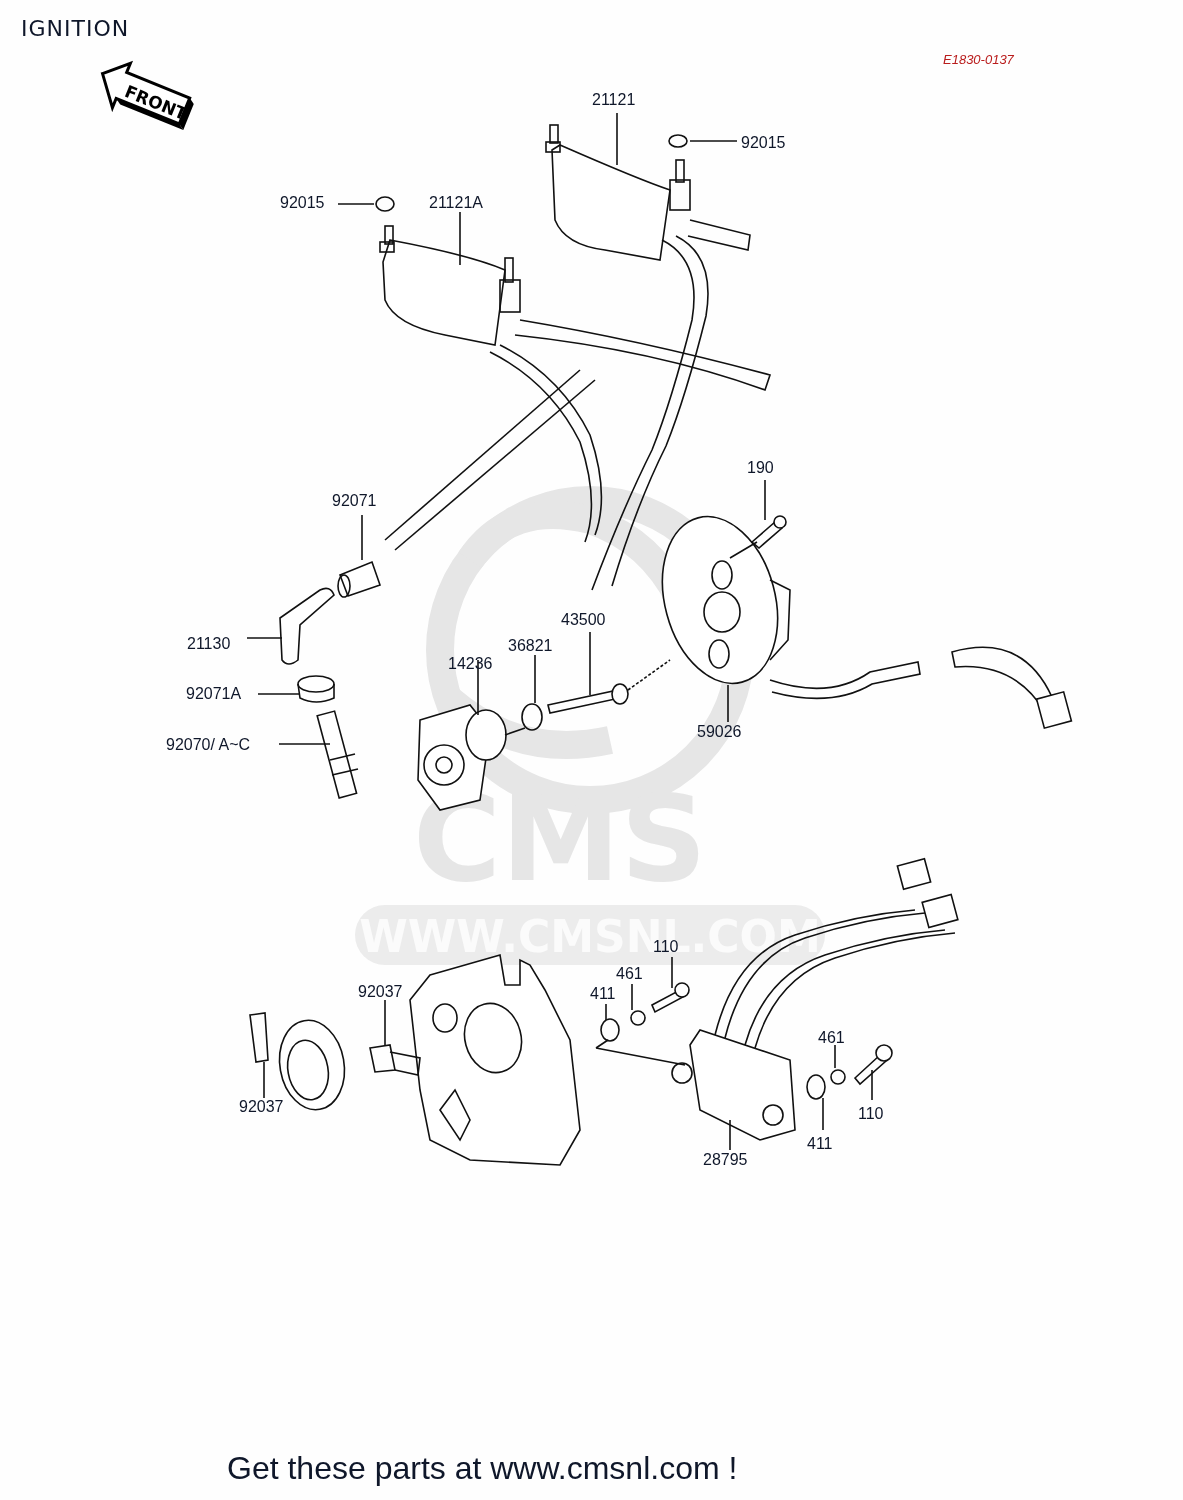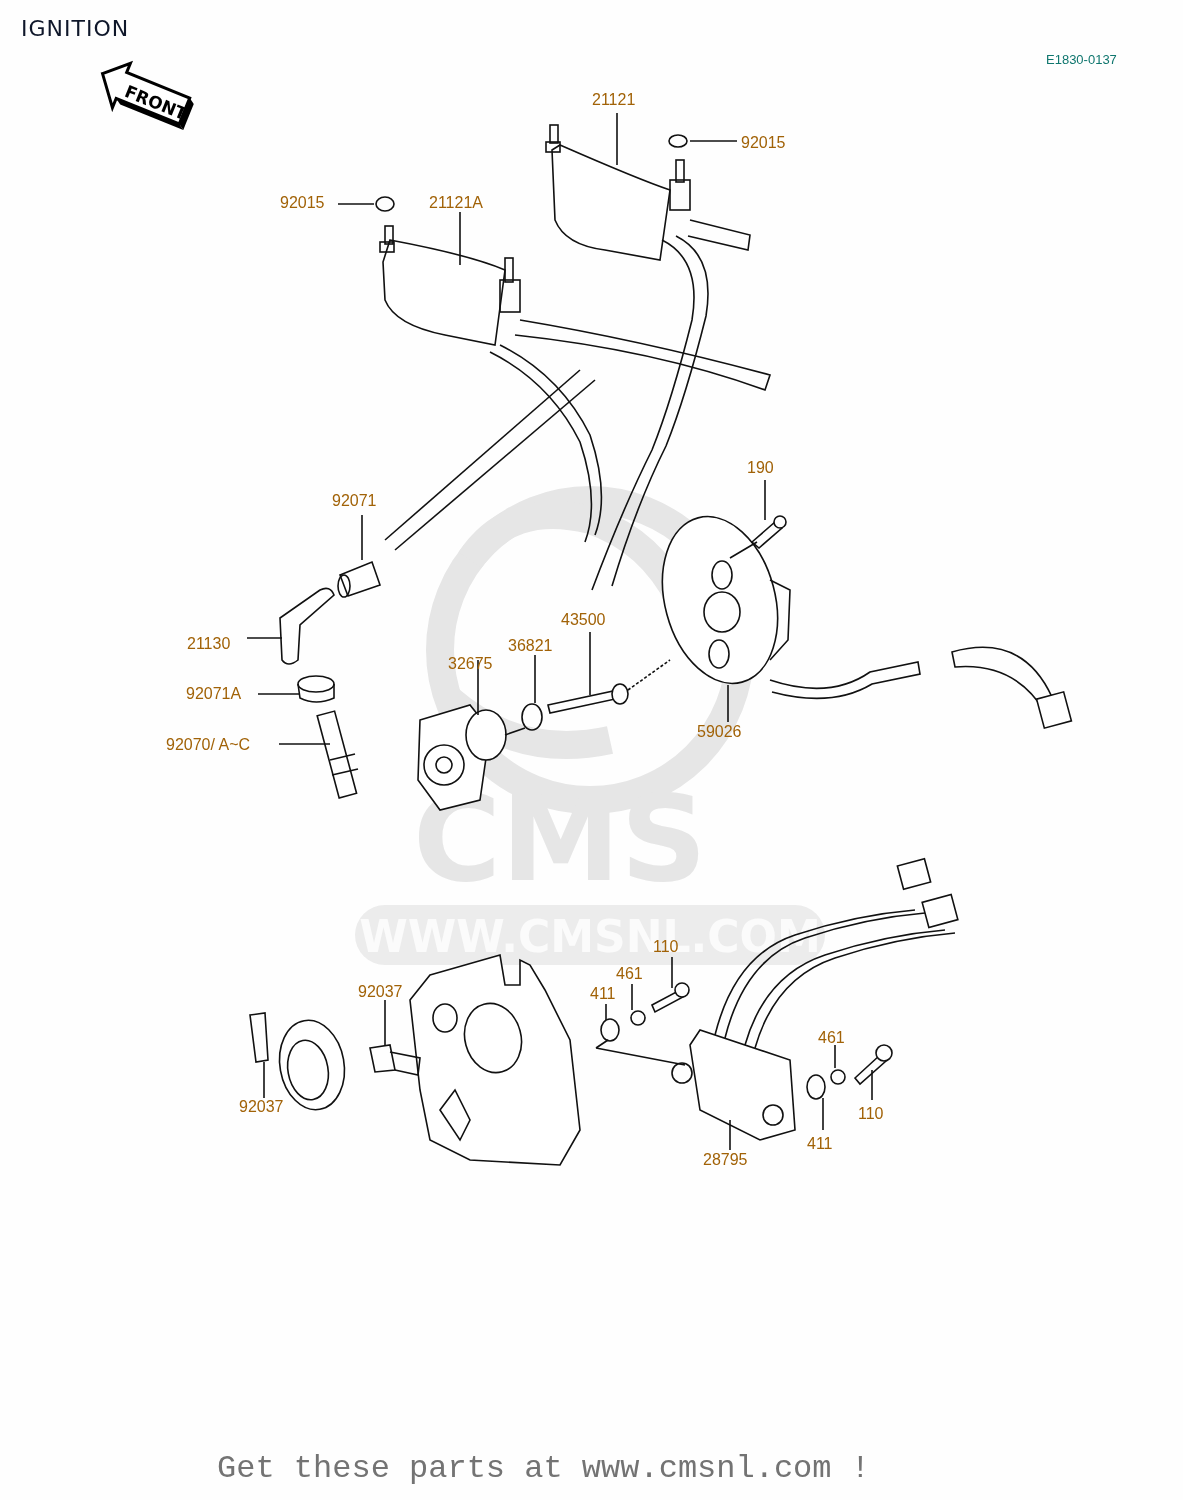--- a/index.html
+++ b/index.html
@@ -1,21 +1,21 @@
 <!DOCTYPE html>
 <html><head>
 <meta charset="utf-8">
 <style>
   html, body { margin: 0; padding: 0; background: #fefefe; }
   body { width: 1183px; height: 1500px; position: relative; overflow: hidden; font-family: "DejaVu Sans", sans-serif; }
   .page-title { position: absolute; left: 21px; top: 16px; font-size: 22px; color: #0f172a; letter-spacing: 1px; font-family: "DejaVu Sans", sans-serif; }
-  .diagram-code { position: absolute; left: 1046px; top: 52px; font-size: 13px; color: #0f766e; font-family: "Liberation Sans", sans-serif; }
+  .diagram-code { position: absolute; left: 943px; top: 52px; font-size: 13px; color: #b91c1c; font-family: "Liberation Sans", sans-serif; font-style: italic; }
   svg.diagram { position: absolute; left: 0; top: 0; width: 1183px; height: 1500px; }
-  .lbl { position: absolute; font-family: "Liberation Sans", sans-serif; font-size: 16px; color: #a16207; white-space: nowrap; line-height: 1; }
-  .cta { position: absolute; left: 217px; top: 1450px; font-size: 32px; color: #737373; font-family: Liberation Mono, monospace; white-space: nowrap; }
+  .lbl { position: absolute; font-family: "Liberation Sans", sans-serif; font-size: 16px; color: #0f172a; white-space: nowrap; line-height: 1; }
+  .cta { position: absolute; left: 227px; top: 1450px; font-size: 32px; color: #0f172a; font-family: Liberation Sans, sans-serif; white-space: nowrap; }
 </style>
 </head>
 <body>
 
 <div class="page-title">IGNITION</div>
 <div class="diagram-code">E1830-0137</div>
 
 <svg class="diagram" viewBox="0 0 1183 1500" xmlns="http://www.w3.org/2000/svg">
 
   <g fill="none" stroke="#e6e6e6" stroke-width="28">
@@ -189,21 +189,21 @@
 
 <div class="lbl" style="left:592px;top:92px">21121</div>
 <div class="lbl" style="left:741px;top:135px">92015</div>
 <div class="lbl" style="left:280px;top:195px">92015</div>
 <div class="lbl" style="left:429px;top:195px">21121A</div>
 <div class="lbl" style="left:747px;top:460px">190</div>
 <div class="lbl" style="left:332px;top:493px">92071</div>
 <div class="lbl" style="left:561px;top:612px">43500</div>
 <div class="lbl" style="left:187px;top:636px">21130</div>
 <div class="lbl" style="left:508px;top:638px">36821</div>
-<div class="lbl" style="left:448px;top:656px">32675</div>
+<div class="lbl" style="left:448px;top:656px">14236</div>
 <div class="lbl" style="left:186px;top:686px">92071A</div>
 <div class="lbl" style="left:166px;top:737px">92070/ A~C</div>
 <div class="lbl" style="left:697px;top:724px">59026</div>
 <div class="lbl" style="left:653px;top:939px">110</div>
 <div class="lbl" style="left:616px;top:966px">461</div>
 <div class="lbl" style="left:358px;top:984px">92037</div>
 <div class="lbl" style="left:590px;top:986px">411</div>
 <div class="lbl" style="left:818px;top:1030px">461</div>
 <div class="lbl" style="left:239px;top:1099px">92037</div>
 <div class="lbl" style="left:858px;top:1106px">110</div>

